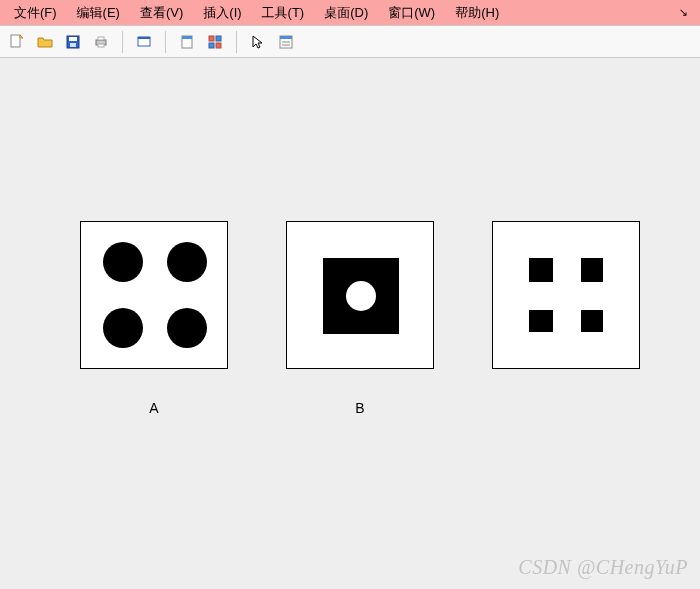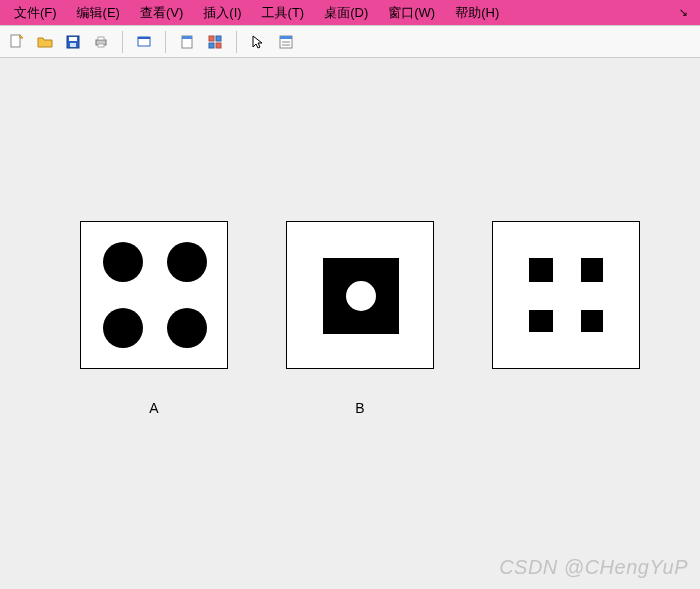--- a/index.html
+++ b/index.html
@@ -7,21 +7,21 @@
     margin: 0;
     font-family: "Microsoft YaHei", Arial, sans-serif;
     font-size: 13px;
     background: #eeeeee;
     width: 700px;
     height: 589px;
     overflow: hidden;
     position: relative;
   }
   .menubar {
-    background: #ec4899;
+    background: #fca5a5;
     height: 26px;
     display: flex;
     align-items: center;
     padding: 0 8px;
     gap: 8px;
     border-bottom: 1px solid #ccc;
   }
   .menubar .item { padding: 2px 6px; cursor: default; }
   .menubar .spacer { flex: 1; }
   .menubar .arrow { font-size: 11px; padding-right: 4px; }
@@ -94,21 +94,21 @@
   .clipC {
     position: absolute;
     left: 0; top: 0; right: 0; bottom: 0;
     overflow: hidden;
   }
   .watermark {
     position: absolute;
     right: 12px; bottom: 10px;
     font-size: 20px;
     font-style: italic;
-    font-family: Liberation Sans, sans-serif;
+    font-family: Liberation Serif, serif;
     color: rgba(180,180,180,0.75);
     pointer-events: none;
     letter-spacing: 0.5px;
   }
 </style>
 </head>
 <body>
 
 <div class="menubar">
   <span class="item">文件(F)</span>

